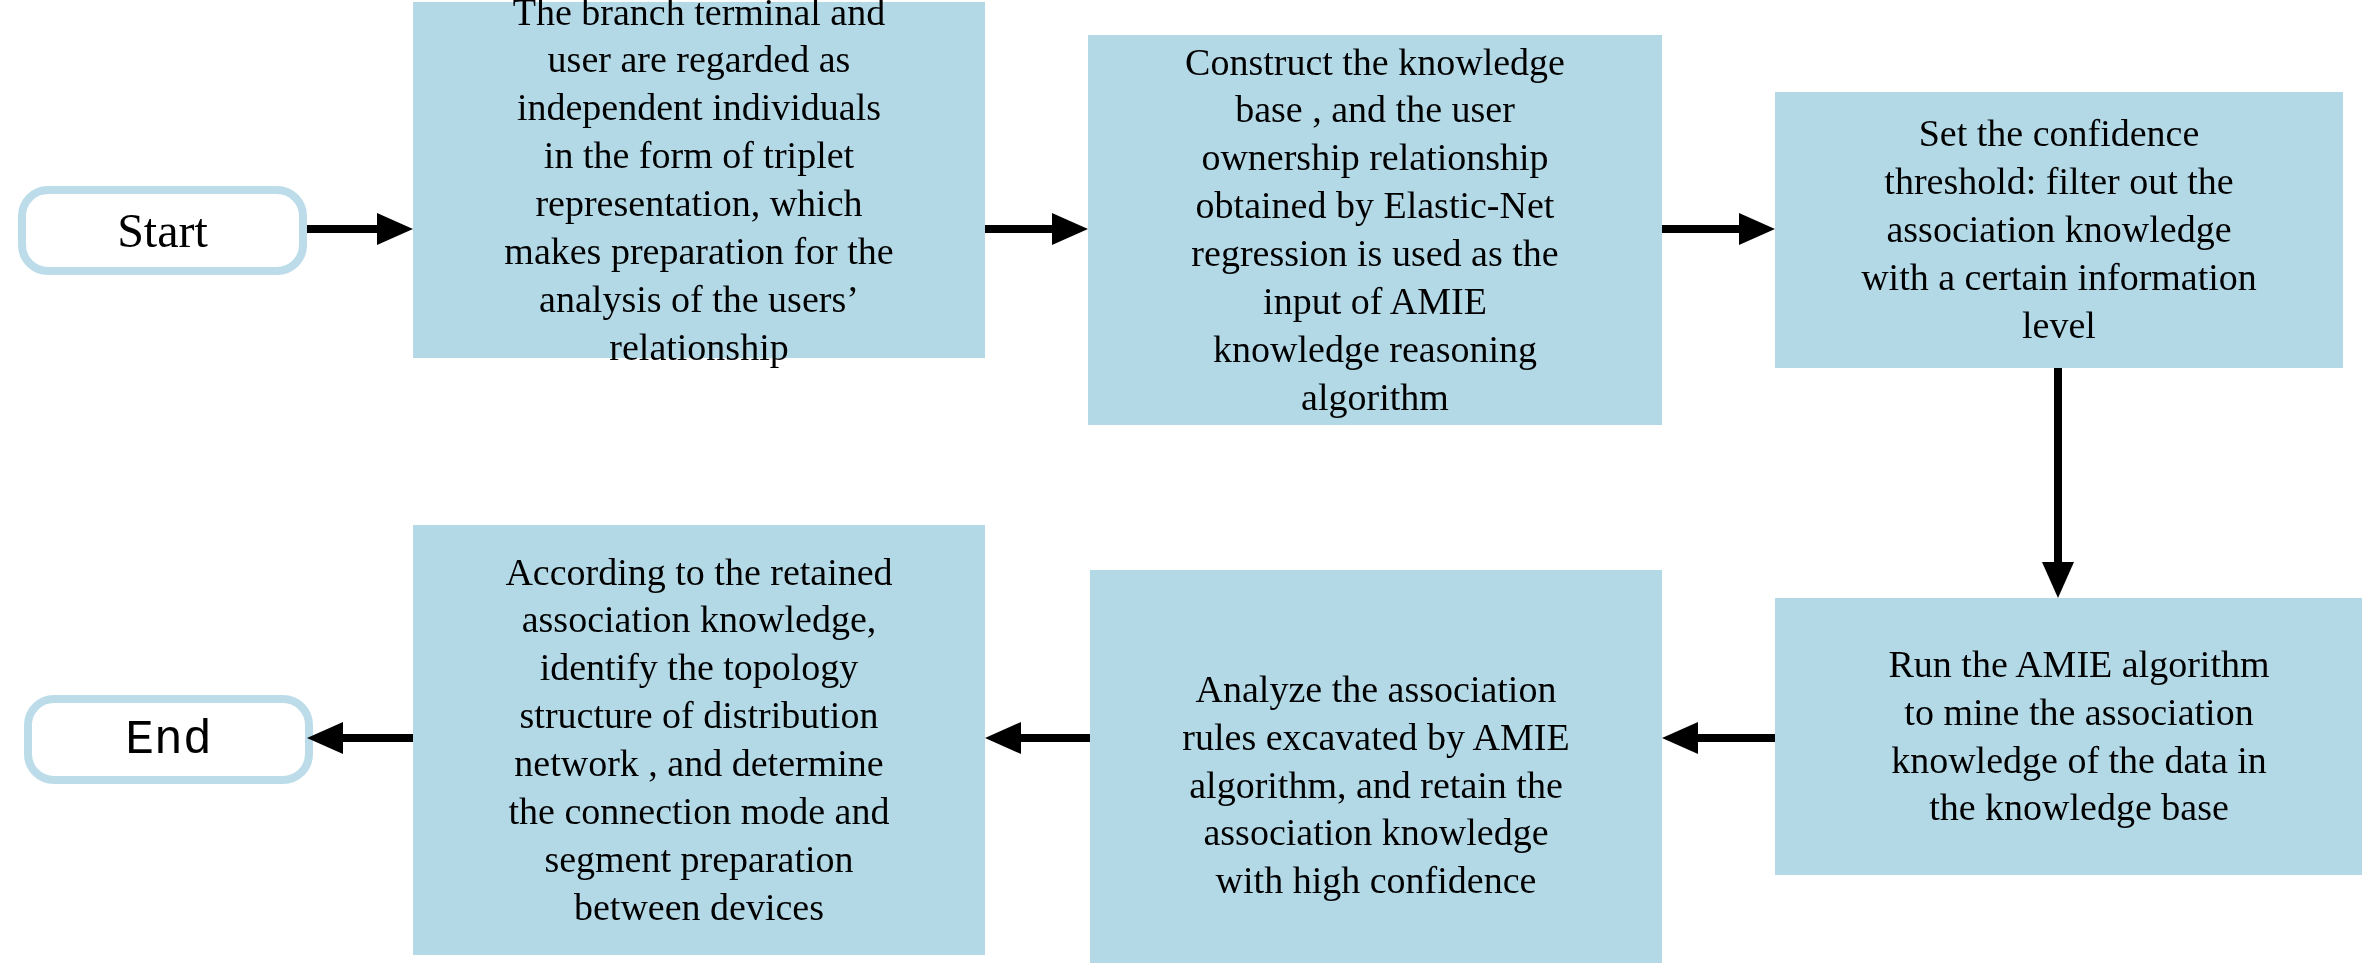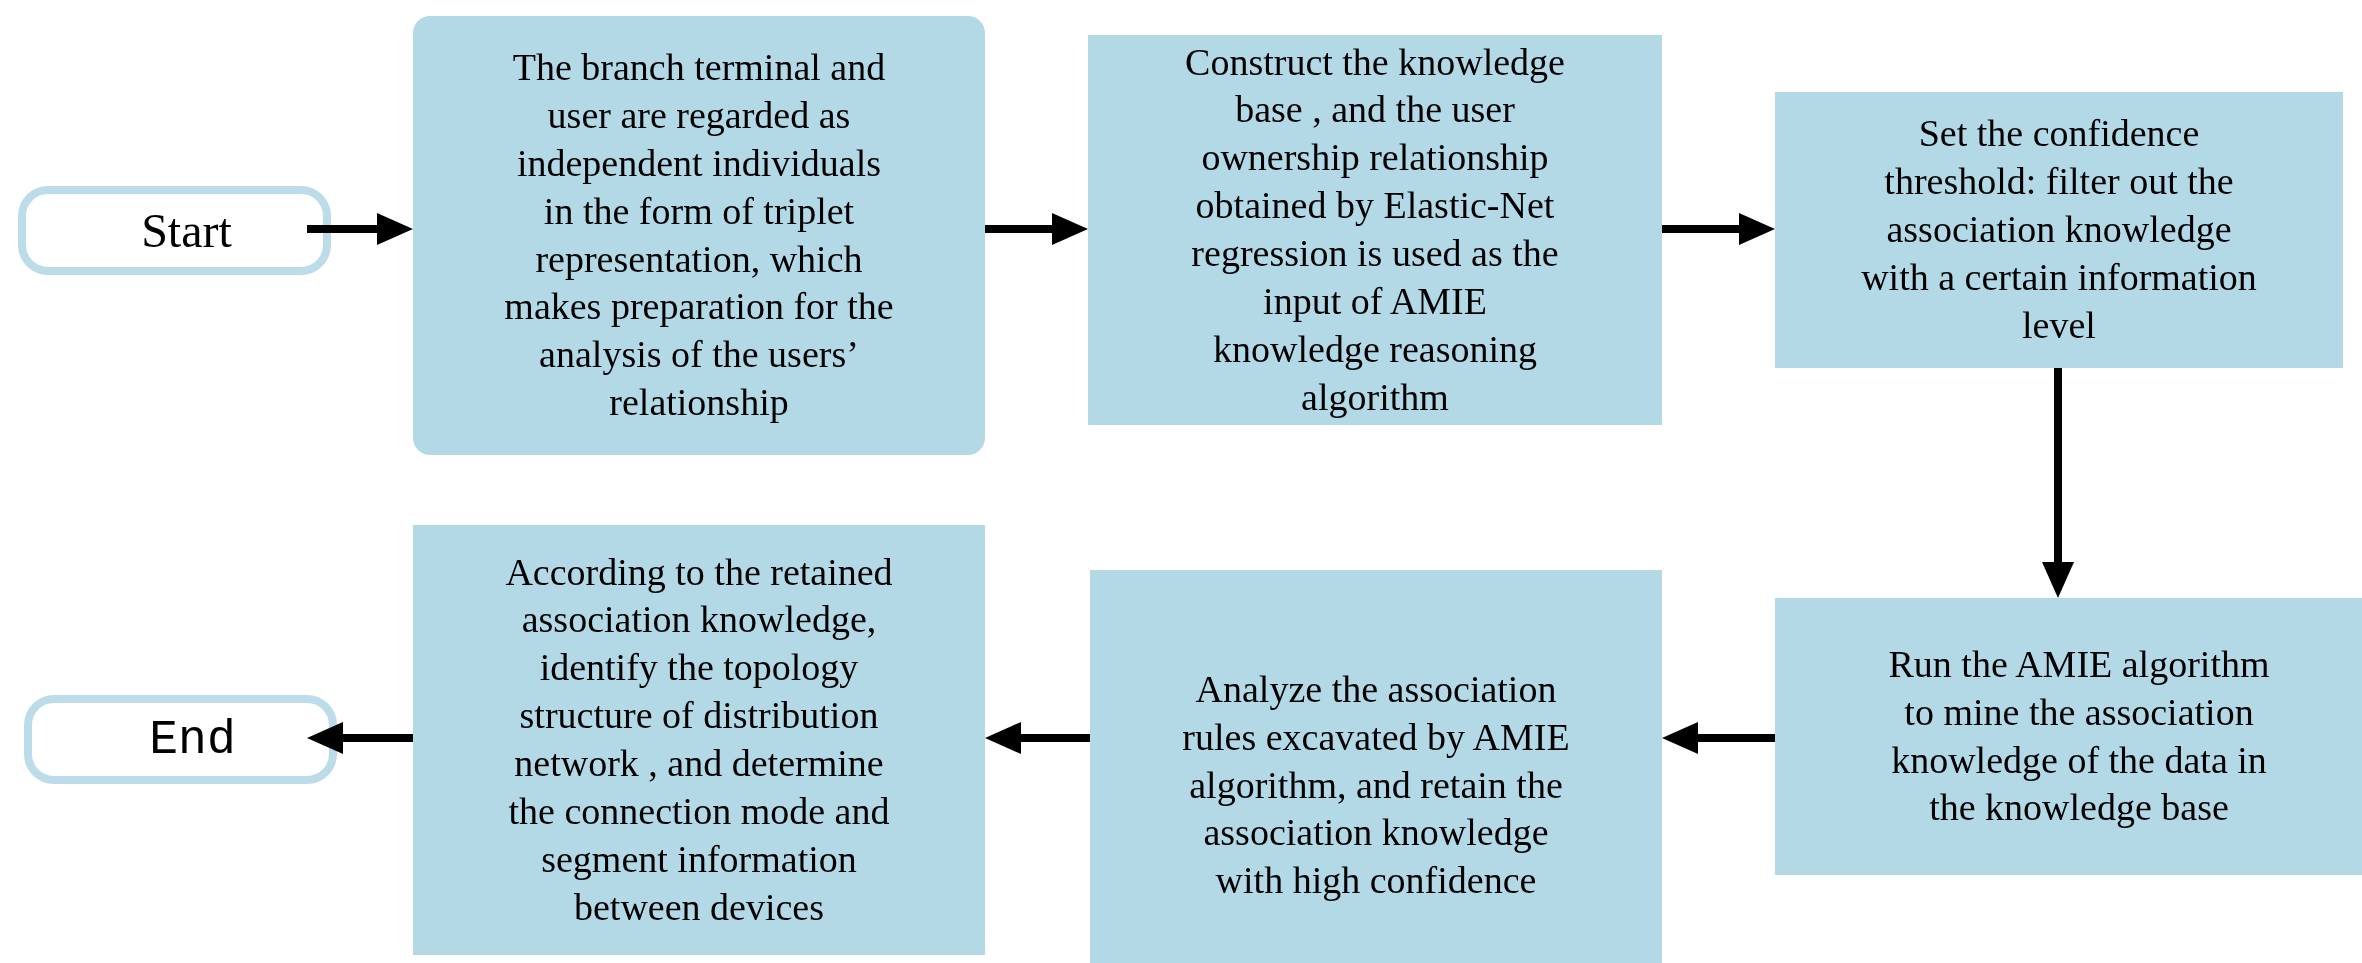--- a/index.html
+++ b/index.html
@@ -19,40 +19,39 @@
     position: absolute;
     background: var(--process-fill, #b3d9e7);
     display: flex;
     align-items: center;
     justify-content: center;
     text-align: center;
     white-space: pre-line;
     font-size: 38px;
     line-height: 1.26;
   }
-  #box1 { left: 413px;  top: 16px;  width: 572px; height: 439px; border-radius: 17px; }
+  #box1 { left: 413px;  top: 2px;  width: 572px; height: 356px; }
   #box2 { left: 1088px; top: 35px;  width: 574px; height: 390px; }
   #box3 { left: 1775px; top: 92px;  width: 568px; height: 276px; }
   #box4 { left: 1775px; top: 598px; width: 568px; height: 277px; padding-left: 20px; }
   #box5 { left: 1090px; top: 570px; width: 572px; height: 431px; }
   #box6 { left: 413px;  top: 525px; width: 572px; height: 430px; }
 
   
   .terminal {
     position: absolute;
     width: 273px;
     height: 73px;
     background: #ffffff;
     border: 8px solid var(--terminal-border, #bcdcea);
     border-radius: 30px;
     display: flex;
     align-items: center;
     justify-content: center;
     font-size: 48px;
-    padding-left: 24px;
   }
   #start { left: 18px; top: 186px; }
   #end   { left: 24px; top: 695px; font-family: Liberation Mono, monospace; }
 
   
   .shaft-h { position: absolute; height: 8px; background: var(--arrow, #000000); }
   .shaft-v { position: absolute; width: 8px;  background: var(--arrow, #000000); }
   .head-right {
     position: absolute; width: 0; height: 0;
     border-top: 16px solid transparent;
@@ -144,21 +143,21 @@
 association knowledge
 with high confidence</span>
   </div>
   <div class="process" id="box6">
     <span>According to the retained
 association knowledge,
 identify the topology
 structure of distribution
 network , and determine
 the connection mode and
-segment information
+segment preparation
 between devices</span>
   </div>
 
   <div>
     <div class="shaft-h" id="a1-shaft"></div>
     <div class="head-right" id="a1-head"></div>
   </div>
   <div>
     <div class="shaft-h" id="a2-shaft"></div>
     <div class="head-right" id="a2-head"></div>

